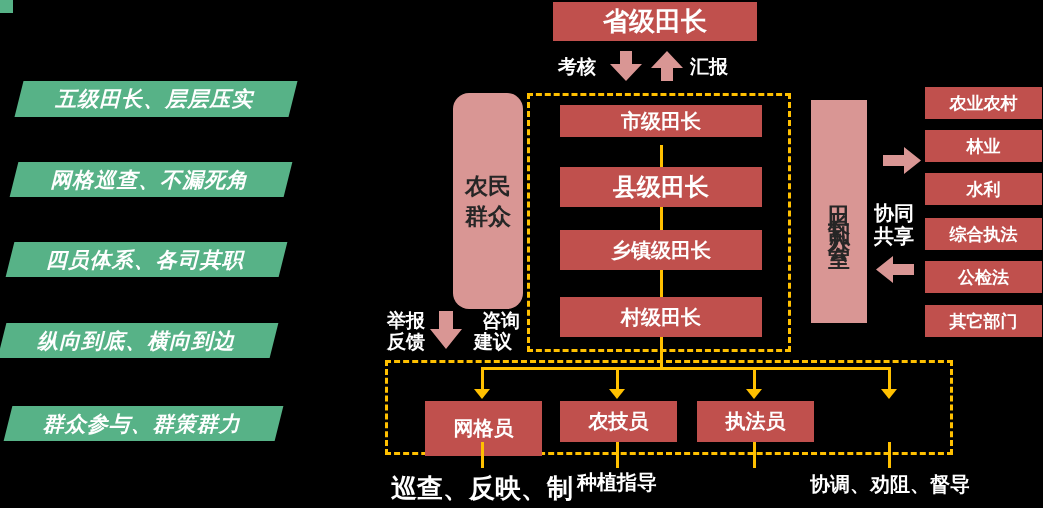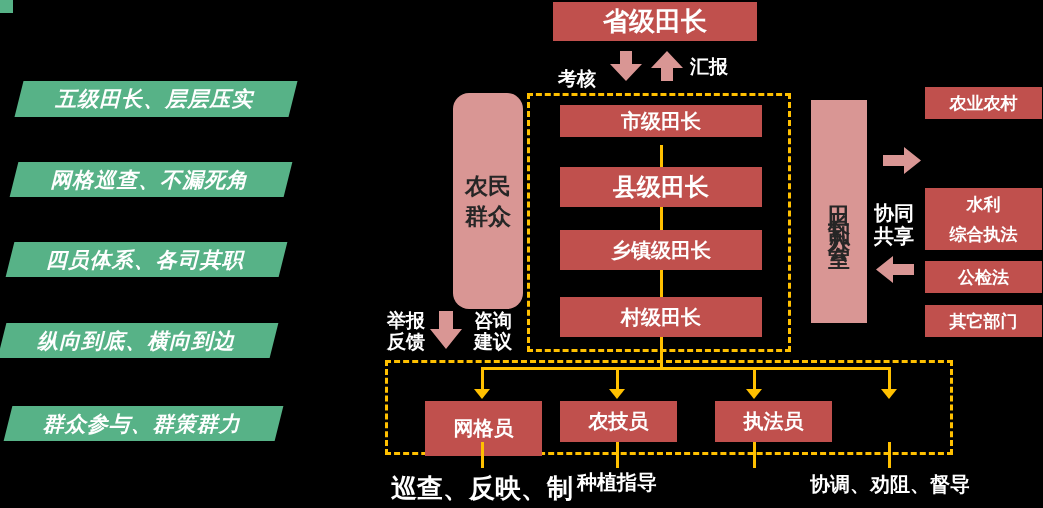--- a/index.html
+++ b/index.html
@@ -53,21 +53,21 @@
   <div class="banner" style="left:2px;top:323px;width:272px;height:35px;">
       <span>纵向到底、横向到边</span>
     </div>
   <div class="banner" style="left:8px;top:406px;width:271px;height:35px;">
       <span>群众参与、群策群力</span>
     </div>
 
   <div class="redbox" style="left:553px;top:2px;width:204px;height:39px;font-size:26px;">
       <span>省级田长</span>
     </div>
-  <div class="wlabel" style="left:550px;top:54px;width:54px;font-size:19px;margin-top:12px;">考核</div>
+  <div class="wlabel" style="left:550px;top:54px;width:54px;font-size:19px;">考核</div>
   <span class="blockarrow" style="left:610px;top:51px;">
     <svg width="32" height="30" viewBox="0 0 32 30">
         <polygon points="10,0 22,0 22,13 32,13 16,30 0,13 10,13" fill="currentColor"></polygon>
       </svg>
   </span>
   <span class="blockarrow" style="left:651px;top:51px;">
     <svg width="32" height="30" viewBox="0 0 32 30">
         <polygon points="10,30 10,17 0,17 16,0 32,17 22,17 22,30" fill="currentColor"></polygon>
       </svg>
   </span>
@@ -98,21 +98,21 @@
   <div class="wlabel" style="left:379px;top:310px;width:54px;font-size:19px;line-height:21px;">
     <span style="display:block;">举报</span>
     <span style="display:block;">反馈</span>
   </div>
   <span class="blockarrow" style="left:430px;top:311px;">
     <svg width="32" height="38" viewBox="0 0 32 38">
         <polygon points="9,0 23,0 23,18 32,18 16,38 0,18 9,18" fill="currentColor"></polygon>
       </svg>
   </span>
   <div class="wlabel" style="left:466px;top:310px;width:54px;font-size:19px;line-height:21px;">
-    <span style="display:block;">咨询</span>
+    <span style="display:block;text-align:right;">咨询</span>
     <span style="display:block;">建议</span>
   </div>
 
   <div class="pinkbox office" style="left:811px;top:100px;width:56px;height:223px;">
       <span>田长制办公室</span>
     </div>
   <span class="blockarrow" style="left:883px;top:147px;">
     <svg width="38" height="27" viewBox="0 0 38 27">
         <polygon points="0,8 21,8 21,0 38,13.5 21,27 21,19 0,19" fill="currentColor"></polygon>
       </svg>
@@ -123,21 +123,24 @@
   </div>
   <span class="blockarrow" style="left:876px;top:256px;">
     <svg width="38" height="27" viewBox="0 0 38 27">
         <polygon points="38,8 17,8 17,0 0,13.5 17,27 17,19 38,19" fill="currentColor"></polygon>
       </svg>
   </span>
 
   <div class="redbox" style="left:925px;top:87px;width:117px;height:32px;font-size:17px;">
       <span>农业农村</span>
     </div>
-  <div class="redbox" style="left:925px;top:188px;width:117px;height:32px;font-size:17px;">
+  <div class="redbox" style="left:925px;top:130px;width:117px;height:32px;font-size:17px;">
+      <span>林业</span>
+    </div>
+  <div class="redbox" style="left:925px;top:173px;width:117px;height:32px;font-size:17px;">
       <span>水利</span>
     </div>
   <div class="redbox" style="left:925px;top:218px;width:117px;height:32px;font-size:17px;">
       <span>综合执法</span>
     </div>
   <div class="redbox" style="left:925px;top:261px;width:117px;height:32px;font-size:17px;">
       <span>公检法</span>
     </div>
   <div class="redbox" style="left:925px;top:305px;width:117px;height:32px;font-size:17px;">
       <span>其它部门</span>
@@ -153,21 +156,21 @@
   <div class="arrowhead" style="left:609px;top:389px;"></div>
   <div class="arrowhead" style="left:746px;top:389px;"></div>
   <div class="arrowhead" style="left:881px;top:389px;"></div>
 
   <div class="redbox" style="left:425px;top:401px;width:117px;height:55px;font-size:20px;">
       <span>网格员</span>
     </div>
   <div class="redbox" style="left:560px;top:401px;width:117px;height:41px;font-size:20px;">
       <span>农技员</span>
     </div>
-  <div class="redbox" style="left:697px;top:401px;width:117px;height:41px;font-size:20px;margin-left:18px;">
+  <div class="redbox" style="left:697px;top:401px;width:117px;height:41px;font-size:20px;">
       <span>执法员</span>
     </div>
 
   <div class="vline" style="left:481px;top:442px;height:26px;"></div>
   <div class="vline" style="left:616px;top:442px;height:26px;"></div>
   <div class="vline" style="left:753px;top:442px;height:26px;"></div>
   <div class="vline" style="left:888px;top:442px;height:26px;"></div>
 
   <div class="wlabel" style="left:387px;top:471px;width:190px;font-size:26px;">巡查、反映、制止</div>
   <div class="wlabel" style="left:522px;top:469px;width:190px;font-size:20px;text-align:center;">种植指导</div>

